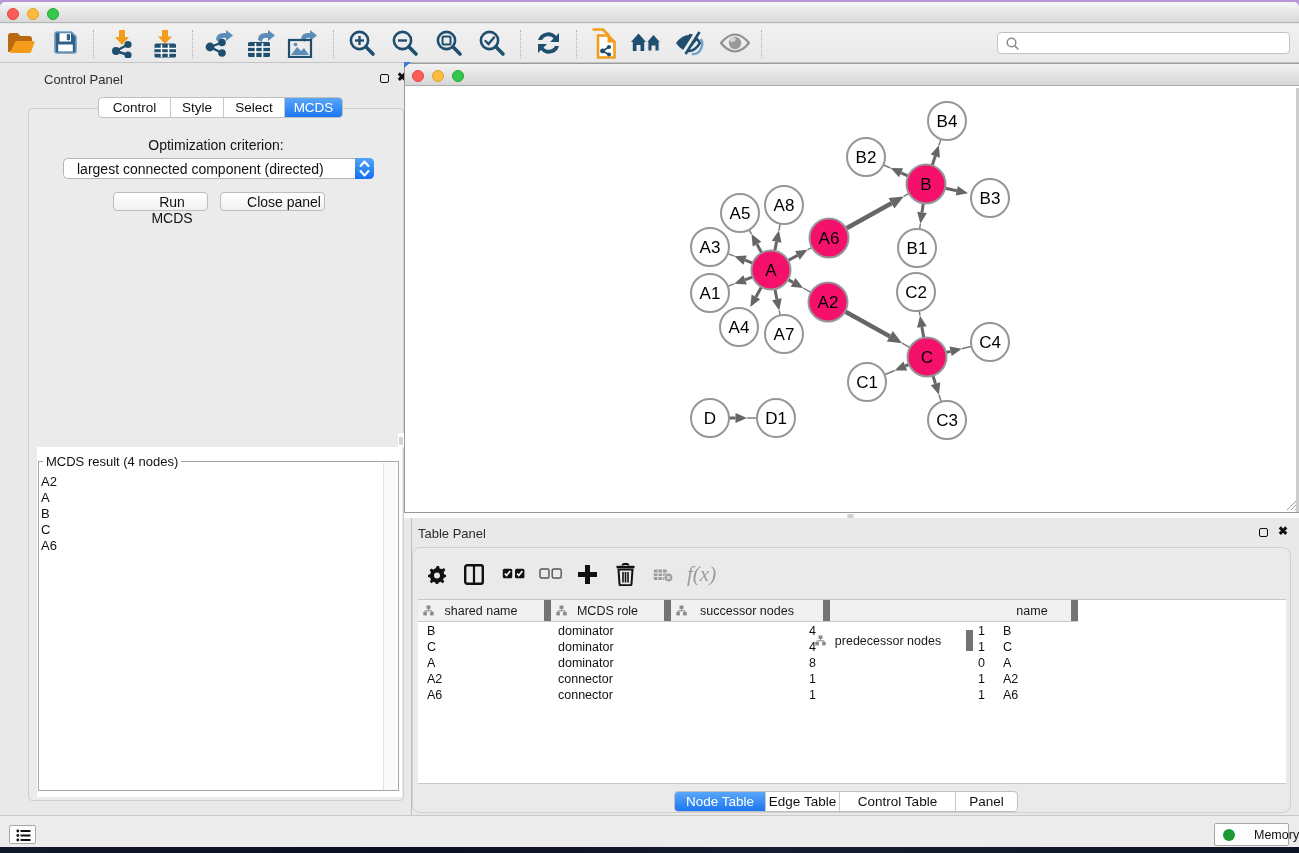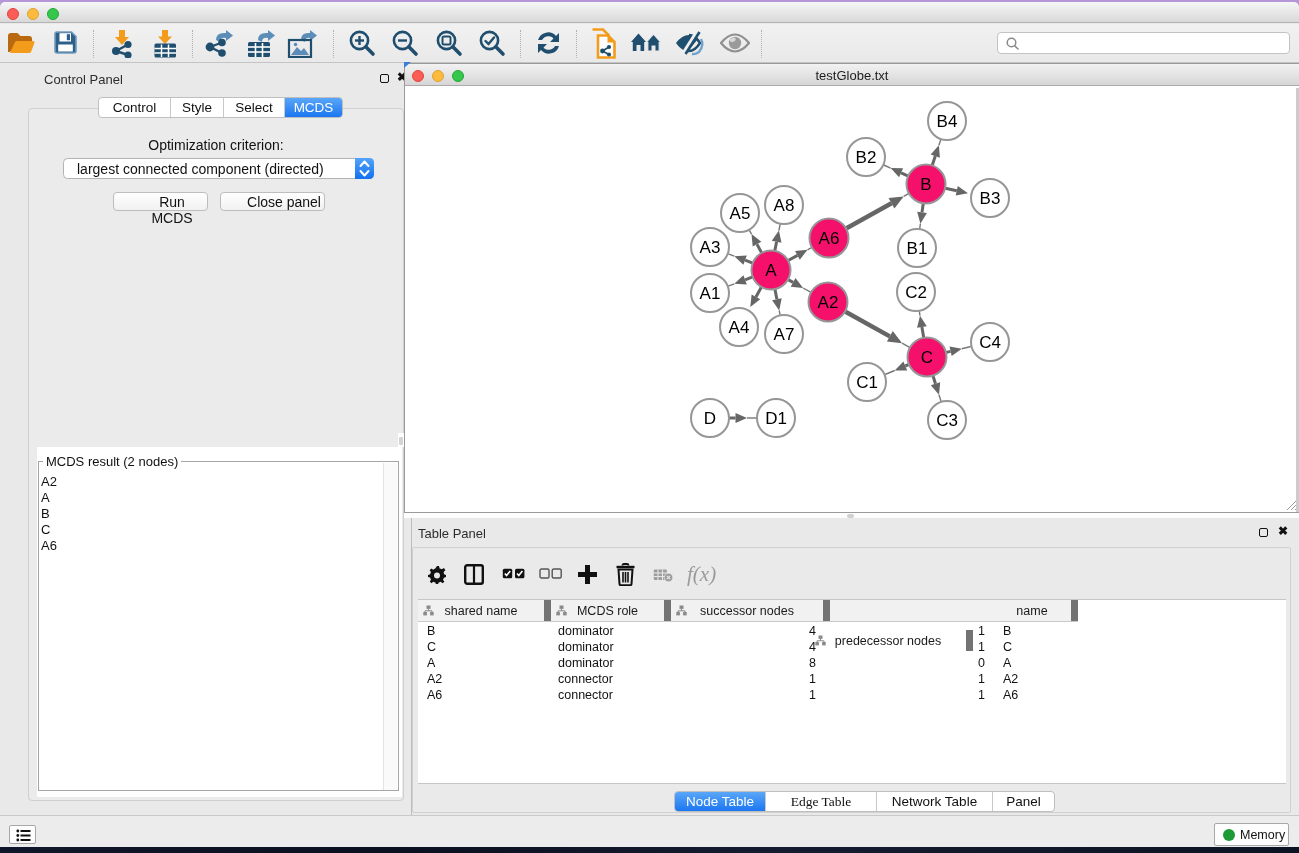--- a/index.html
+++ b/index.html
@@ -56,21 +56,21 @@
   border:1px solid #9a9a9a; border-right:none; border-radius:4px 0 0 0; }
 #nw-title { position:absolute; left:0; top:0; width:100%; height:22px;
   background:linear-gradient(#f2f2f2,#d6d6d6); border-bottom:1px solid #ababab;
   border-radius:4px 0 0 0; }
 #nw-title .title { width:100%; text-align:center; font-size:13px; color:#1d1d1d; margin-top:4px; }
 #graph { position:absolute; left:0; top:25px; }
 
 
 #tp-head { left:404px; top:519px; width:895px; height:28px; }
 #tpanel { left:412px; top:547px; width:879px; height:266px; background:#eaeaea;
-  border:1px solid #d0d0d0; border-radius:2px; }
+  border:1px solid #d0d0d0; border-radius:8px; }
 #tbl { position:absolute; left:5px; top:51px; width:868px; height:185px; background:#fff;
   border-top:1px solid #c6c6c6; border-bottom:1px solid #c6c6c6; }
 #thead { position:absolute; left:0; top:0; width:660px; height:22px; background:#f1f1f1;
   border-bottom:1px solid #c9c9c9; border-right:1px solid #d9d9d9; }
 .hcell { position:absolute; top:0; height:21px; border-right:7px solid #737373;
   font-size:12.5px; color:#1a1a1a; }
 .hcell .txt { position:absolute; width:100%; text-align:center; top:4px; }
 .hicon { position:absolute; left:5px; top:5px; }
 .trow { position:absolute; font-size:12.5px; color:#111; height:16px; }
 .tc { position:absolute; top:1px; }
@@ -228,31 +228,30 @@
           <path d="M5.5 8 L9.5 3.5 L13.5 8" fill="none" stroke="#fff" stroke-width="2" stroke-linecap="round" stroke-linejoin="round"></path>
           <path d="M5.5 13 L9.5 17.5 L13.5 13" fill="none" stroke="#fff" stroke-width="2" stroke-linecap="round" stroke-linejoin="round"></path>
         </svg></div>
   </div>
   <div id="optlabel" class="abs">Optimization criterion:</div>
   <div class="btn" style="left:93px;top:129px;width:95px;">Run MCDS</div>
   <div class="btn" style="left:200px;top:129px;width:105px;">Close panel</div>
   <div id="resultbox" class="abs">
     <div class="etch"></div>
     <div class="vsb"></div>
-    <div class="legend">MCDS result (2 nodes)</div>
+    <div class="legend">MCDS result (4 nodes)</div>
     <div class="items">A2<br>A<br>B<br>C<br>A6</div>
   </div>
 </div>
 
 <div id="netwin" class="abs">
   <div id="nw-title">
     <div class="light" style="left:7px;top:6px;width:12px;height:12px;background:#fb5c55;border:0.5px solid #e1463e;"></div>
     <div class="light" style="left:27px;top:6px;width:12px;height:12px;background:#fcbb3f;border:0.5px solid #e0a12e;"></div>
     <div class="light" style="left:47px;top:6px;width:12px;height:12px;background:#34c74b;border:0.5px solid #25a838;"></div>
-    <div class="title">testGlobe.txt</div>
   </div>
   <svg id="graph" width="894" height="424" font-family="Liberation Sans, sans-serif">
 <line x1="357.6" y1="165.6" x2="352.0" y2="155.2" stroke="#666" stroke-width="3"></line>
 <line x1="346.5" y1="145.1" x2="344.3" y2="141.1" stroke="#777" stroke-width="1.4"></line>
 <polygon points="346.5,145.1 356.3,152.8 347.7,157.5" fill="#666"></polygon>
 <line x1="369.4" y1="163.8" x2="371.6" y2="152.8" stroke="#666" stroke-width="3"></line>
 <line x1="373.9" y1="141.5" x2="375.2" y2="135.1" stroke="#777" stroke-width="1.4"></line>
 <polygon points="373.9,141.5 376.5,153.7 366.8,151.8" fill="#666"></polygon>
 <line x1="349.6" y1="174.8" x2="340.1" y2="171.2" stroke="#666" stroke-width="3"></line>
 <line x1="329.3" y1="167.2" x2="323.2" y2="164.9" stroke="#777" stroke-width="1.4"></line>
@@ -476,42 +475,42 @@
 <div class="trow" style="left:0;top:87px;width:868px;">
 <span class="tc" style="left:9px;">A6</span>
 <span class="tc" style="left:140px;">connector</span>
 <span class="tc num" style="left:253px;width:145px;">1</span>
 <span class="tc num" style="left:412px;width:155px;">1</span>
 <span class="tc" style="left:585px;">A6</span>
 </div>
   </div>
 <div class="tabrow" style="left:261px;top:243px;">
 <div class="tab sel" style="width:91px;">Node Table</div>
-<div class="tab" style="width:111px;font-family:Liberation Serif, serif;">Edge Table</div>
-<div class="tab" style="width:116px;">Network Table</div>
+<div class="tab" style="width:74px;">Edge Table</div>
+<div class="tab" style="width:116px;">Control Table</div>
 <div class="tab" style="width:61px;">Panel</div>
 </div>
 </div>
 
 <div id="statusbar" class="abs">
   <div class="sbtn" style="left:9px;top:9px;width:27px;height:19px;border-radius:2px;">
       <svg style="position:absolute;left:6px;top:3px" width="15" height="13" viewBox="0 0 15 13">
         <g fill="#111">
           <circle cx="1.8" cy="2" r="1.4"></circle>
           <circle cx="1.8" cy="6.5" r="1.4"></circle>
           <circle cx="1.8" cy="11" r="1.4"></circle>
           <rect x="4.5" y="1" width="10" height="2"></rect>
           <rect x="4.5" y="5.5" width="10" height="2"></rect>
           <rect x="4.5" y="10" width="10" height="2"></rect>
         </g>
       </svg>
     </div>
   <div class="sbtn" style="left:1214px;top:7px;width:75px;height:23px;border-radius:2px;">
     <div style="position:absolute;left:8px;top:5px;width:12px;height:12px;border-radius:50%;background:#1c9a35;"></div>
-    <div style="position:absolute;left:25px;top:4px;font-size:12.5px;color:#111;">Memory</div>
+    <div style="position:absolute;left:39px;top:4px;font-size:12.5px;color:#111;">Memory</div>
   </div>
 </div>
 <div id="darkstrip" class="abs"></div>
 
 <div class="abs" style="left:404px;top:62px;width:0;height:0;border-left:7px solid #3b7cd6;border-bottom:6px solid transparent;"></div>
 <div class="abs" style="left:398px;top:433px;width:6px;height:14px;background:#fff;"></div>
 <div class="abs" style="left:399px;top:437px;width:4px;height:8px;background:#d4d4d4;border-radius:1px;"></div>
 <div class="abs" style="left:404px;top:513px;width:895px;height:5px;background:#fdfdfd;"></div>
 <div class="abs" style="left:847px;top:513.5px;width:7px;height:4.5px;background:#d0d0d0;border-radius:2px;"></div>
 <div class="abs" style="left:1296px;top:88px;width:3px;height:424px;background:#cccccc;"></div>

